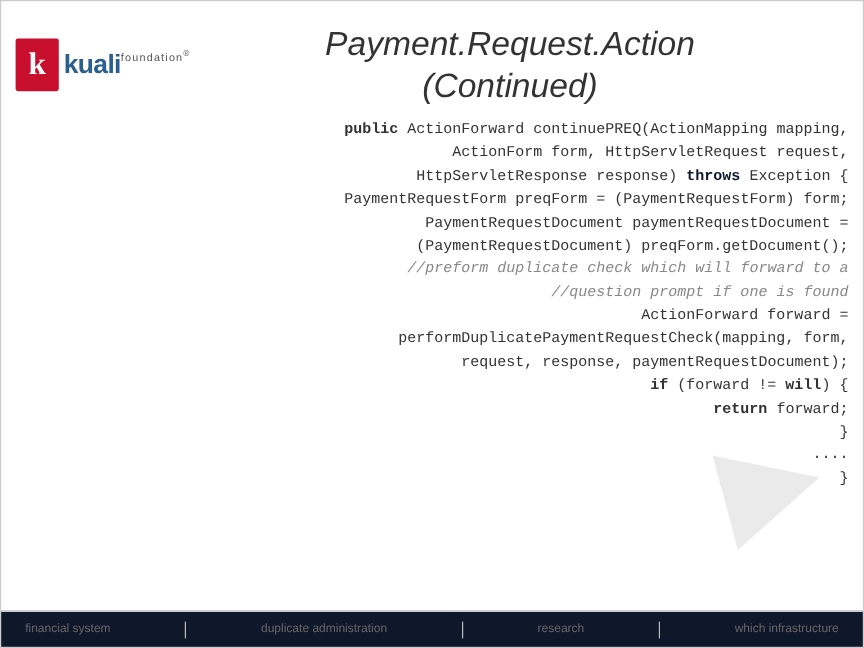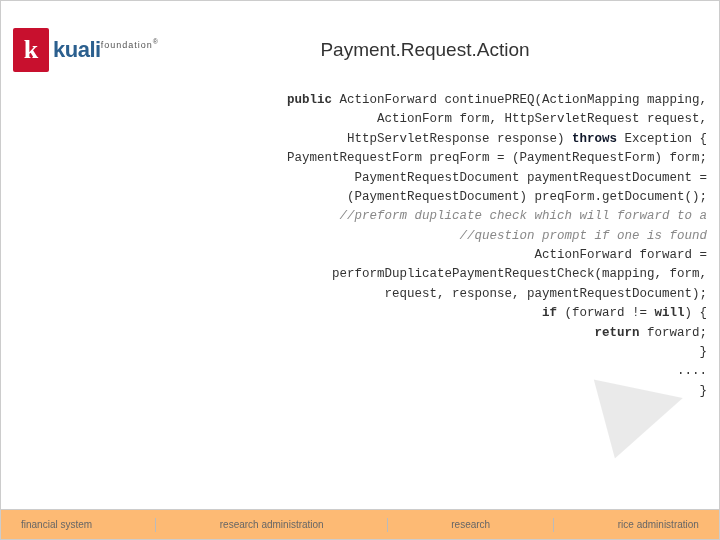--- a/index.html
+++ b/index.html
@@ -90,25 +90,26 @@
       vertical-align: super;
     }
 
     .title-area {
       flex: 1;
       text-align: center;
       padding-right: 20px;
     }
 
     .slide-title {
-      font-size: 19px;
+      font-size: 28px;
       font-weight: normal;
       color: #333333;
       line-height: 1.25;
       font-family: Arial, Helvetica, sans-serif;
+      font-style: italic;
     }
 
     
     .content {
       flex: 1;
       padding: 0 12px 10px 30px;
       overflow: hidden;
       text-align: right;
     }
 
@@ -145,21 +146,21 @@
       font-size: 100px;
       color: #000000;
       transform: rotate(-15deg);
       pointer-events: none;
       font-family: serif;
       font-weight: bold;
     }
 
     
     .footer {
-      background: #fdba74;
+      background: #0f172a;
       border-top: 1px solid #cccccc;
       height: 30px;
       display: flex;
       align-items: center;
       padding: 0 20px;
       justify-content: space-between;
     }
 
     .footer-item {
       font-size: 10px;
@@ -189,20 +190,21 @@
             <span class="logo-kuali">kuali</span>
             <span class="logo-foundation">foundation<span class="logo-reg">®</span></span>
           </div>
         </div>
       </div>
     </div>
 
     <div class="title-area">
       <div class="slide-title">
         <span>Payment.Request.Action</span><br>
+        <span>(Continued)</span>
       </div>
     </div>
   </div>
 
   <div class="content">
     <div class="code-block"><span class="keyword">public</span> ActionForward continuePREQ(ActionMapping mapping,
    ActionForm form, HttpServletRequest request,
    HttpServletResponse response) <span class="throws-word">throws</span> Exception {
    PaymentRequestForm preqForm = (PaymentRequestForm) form;
     PaymentRequestDocument paymentRequestDocument =
@@ -215,20 +217,20 @@
          <span class="keyword">if</span> (forward != <span class="keyword">will</span>) {
              <span class="keyword">return</span> forward;
          }
    ....
 }</div>
   </div>
 
   <div class="footer">
     <span class="footer-item">financial system</span>
     <div class="footer-divider"></div>
-    <span class="footer-item">research administration</span>
+    <span class="footer-item">duplicate administration</span>
     <div class="footer-divider"></div>
     <span class="footer-item">research</span>
     <div class="footer-divider"></div>
-    <span class="footer-item">rice administration</span>
+    <span class="footer-item">which infrastructure</span>
   </div>
 
 </div>
 
 </body></html>

